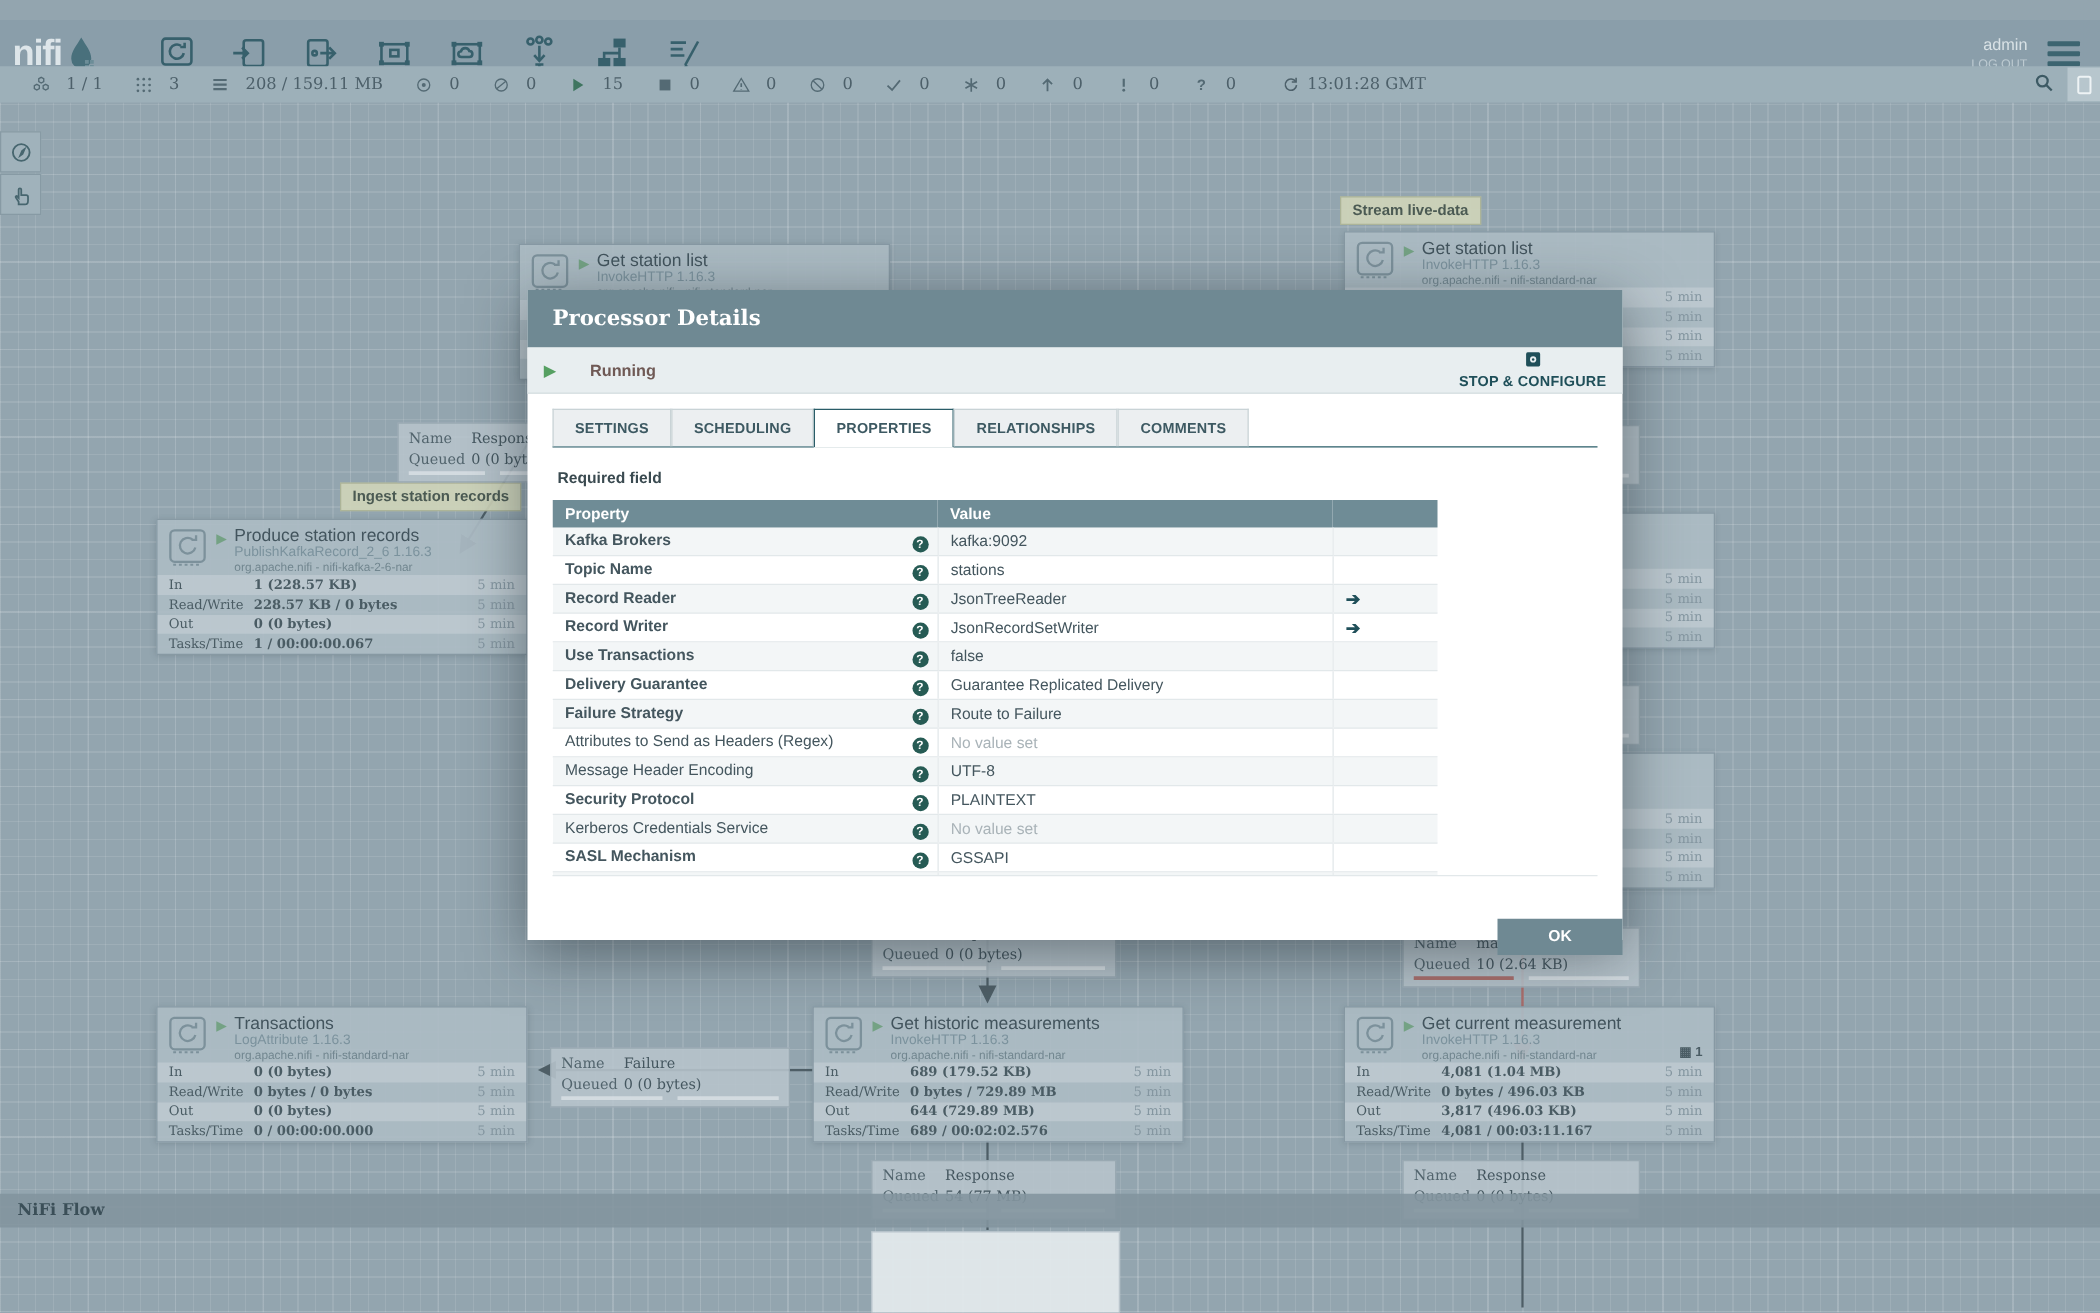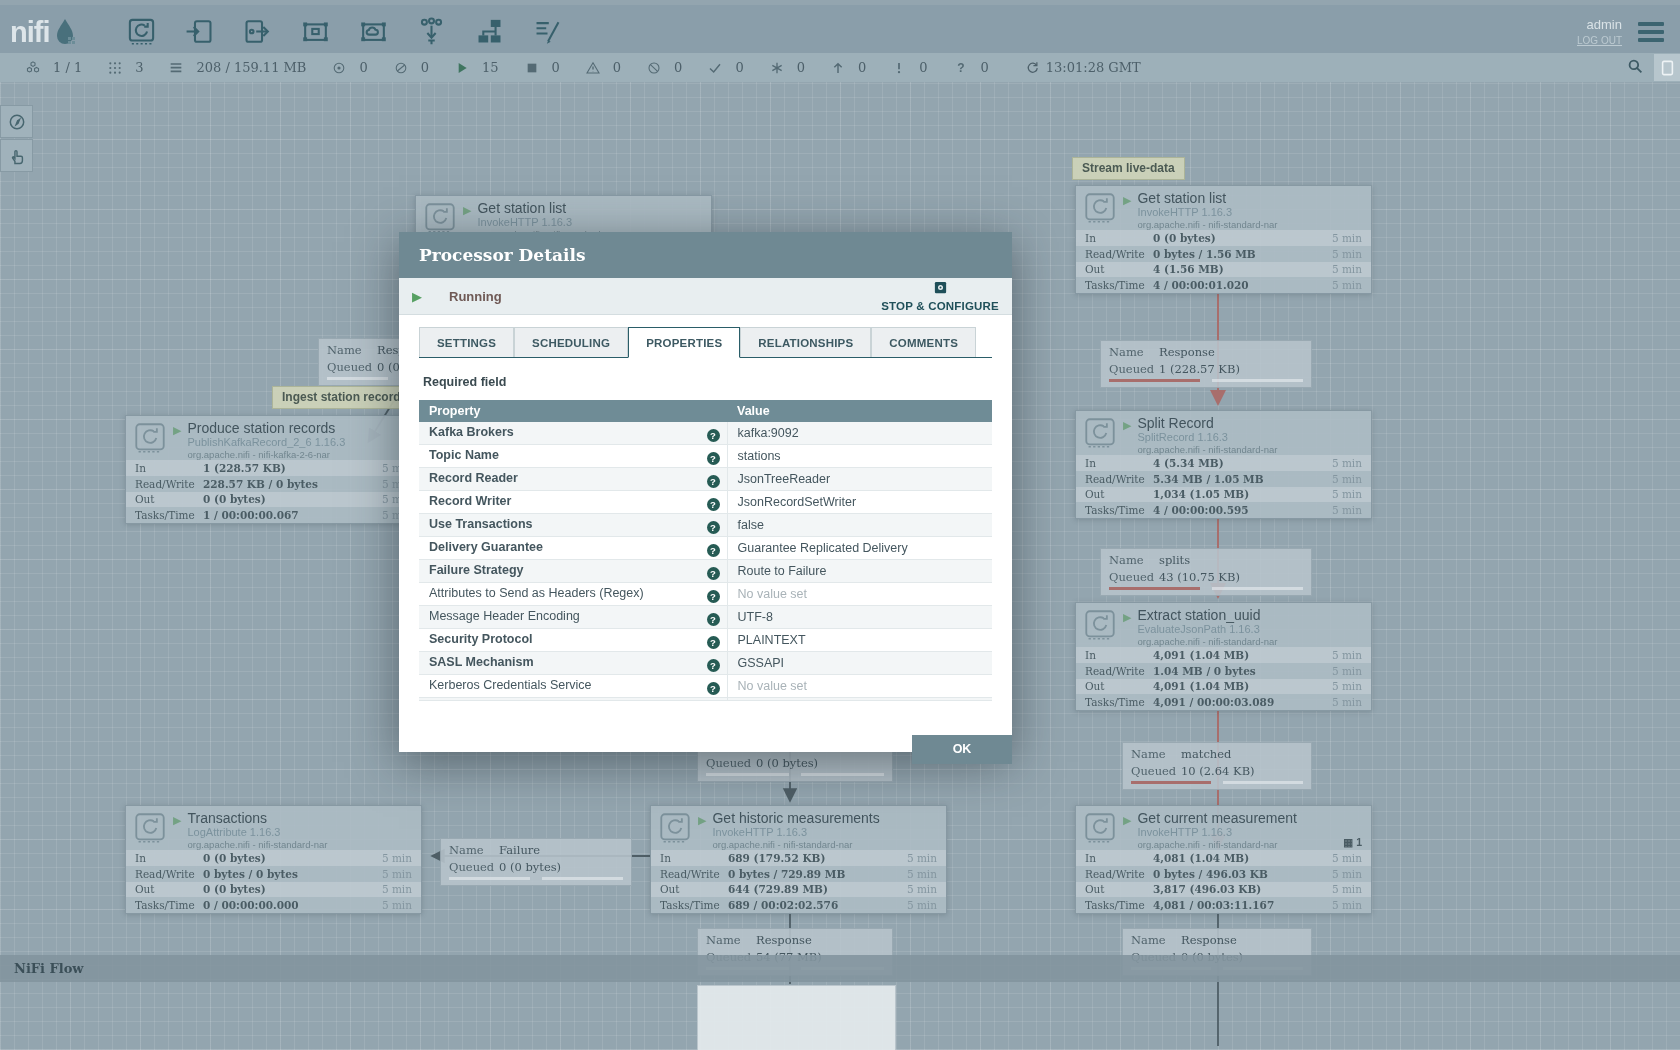--- a/index.html
+++ b/index.html
@@ -1,19 +1,19 @@
 <!DOCTYPE html>
 <html><head>
 <meta charset="utf-8">
 <style>
   html,body{margin:0;padding:0;}
   body{width:1680px;height:1050px;overflow:hidden;position:relative;
        background:#93a5af;font-family:"Liberation Sans",sans-serif;}
   
-  #topbar{position:absolute;top:5px;left:0;width:1680px;height:53px;background:#8a9eaa;
+  #topbar{position:absolute;top:16px;left:0;width:1680px;height:53px;background:#8a9eaa;
           display:flex;align-items:center;z-index:4;}
   .logo{display:flex;align-items:flex-end;margin-left:10px;}
   .logo .word{font-size:29px;font-weight:bold;color:#dde5e9;letter-spacing:-1px;line-height:1;}
   .logo svg{margin-left:2px;}
   .tools{display:flex;gap:27px;margin-left:48px;align-items:center;}
   .tool{color:#37606c;cursor:grab;}
   .tool svg{display:block;}
   .userblock{margin-left:auto;text-align:right;line-height:1.35;margin-right:16px;}
   .username{font-size:13px;color:#d9e2e6;}
   .logout{font-size:10px;color:#bccad1;text-decoration:underline;cursor:pointer;}
@@ -69,21 +69,21 @@
   .cbar.red{background:#a86e6c;}
   
   .clabel{position:absolute;background:rgba(206,212,184,0.92);border:1px solid rgba(148,156,126,0.55);
           font-size:12px;font-weight:bold;color:#4b5a53;padding:3px 9px 4px 9px;z-index:2;cursor:pointer;white-space:nowrap;}
   .whitebox{position:absolute;background:rgba(228,234,237,0.92);border:1px solid rgba(150,165,175,0.5);z-index:2;}
   
   #footer{position:absolute;left:0;top:955px;width:1680px;height:27px;background:rgba(131,149,159,0.90);
           display:flex;align-items:center;padding-left:14px;box-sizing:border-box;z-index:3;
           font-family:"DejaVu Serif",serif;font-weight:bold;font-size:13px;color:#3b4f58;}
   
-  #modal{position:absolute;left:399px;top:232px;width:613px;height:520px;background:#ffffff;
+  #modal{position:absolute;left:422px;top:232px;width:876px;height:520px;background:#ffffff;
          box-shadow:0 10px 45px rgba(25,35,42,0.5);z-index:10;}
   .m-head{height:46px;background:#6f8993;display:flex;align-items:center;padding-left:20px;
           font-family:"DejaVu Serif",serif;font-weight:bold;font-size:17px;color:#ffffff;}
   .m-status{height:36px;background:#e8eef0;border-bottom:1px solid #d4dde0;display:flex;align-items:center;padding:0 13px;}
   .runtri{color:#56a062;font-size:13px;}
   .runtxt{margin-left:8px;font-size:13px;font-weight:bold;color:#6f5955;padding-left:19px;}
   .stopcfg{margin-left:auto;display:flex;align-items:center;gap:5px;color:#1f4f59;font-weight:bold;font-size:11.5px;cursor:pointer;letter-spacing:0.2px;flex-direction:column;}
   .m-body{position:relative;height:437px;}
   .tabstrip{margin:12px 20px 0 20px;border-bottom:1px solid #2a5d68;}
   .tab{display:inline-block;padding:9px 17px 8px 17px;background:#eceff1;border:1px solid #c9d3d6;border-bottom:none;
@@ -858,31 +858,31 @@
             <tr class="data">
               <td><span class="pname">Message Header Encoding</span><span class="help">?</span></td>
               <td class="pv"><span class="">UTF-8</span></td>
               <td class="extra"></td>
             </tr>
             <tr class="data req">
               <td><span class="pname">Security Protocol</span><span class="help">?</span></td>
               <td class="pv"><span class="">PLAINTEXT</span></td>
               <td class="extra"></td>
             </tr>
+            <tr class="data">
+              <td><span class="pname">Kerberos Credentials Service</span><span class="help">?</span></td>
+              <td class="pv"><span class="novalue">No value set</span></td>
+              <td class="extra"></td>
+            </tr>
             <tr class="data req">
               <td><span class="pname">SASL Mechanism</span><span class="help">?</span></td>
               <td class="pv"><span class="">GSSAPI</span></td>
               <td class="extra"></td>
             </tr>
             <tr class="data">
-              <td><span class="pname">Kerberos Credentials Service</span><span class="help">?</span></td>
-              <td class="pv"><span class="novalue">No value set</span></td>
-              <td class="extra"></td>
-            </tr>
-            <tr class="data">
               <td><span class="pname">Kerberos User Service</span></td>
               <td class="pv"></td>
               <td class="extra"></td>
             </tr>
           </tbody>
       </table>
     </div>
     <div class="okbtn">OK</div>
   </div>
 </div>

